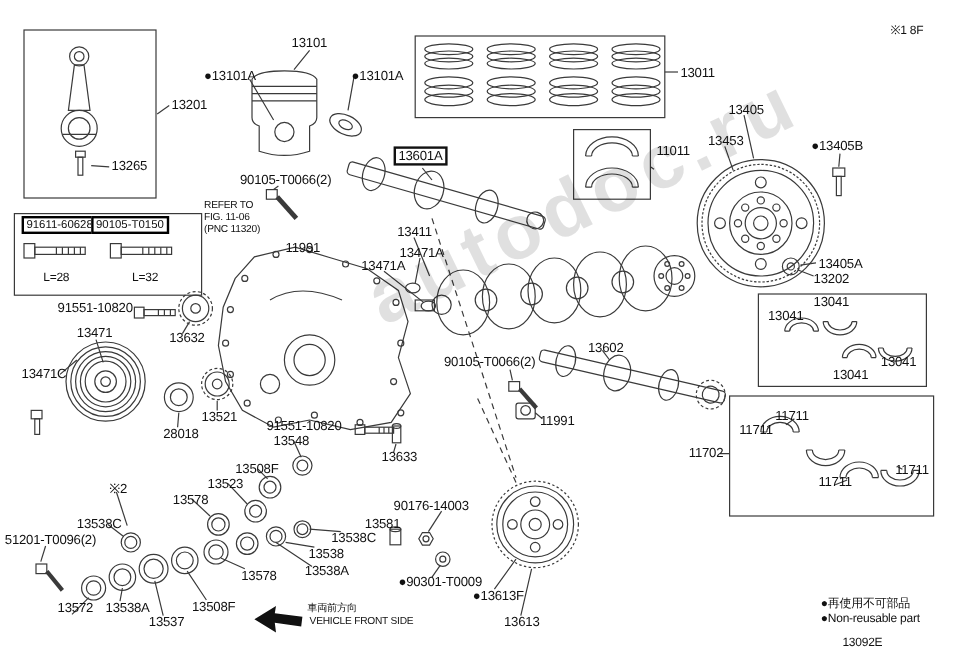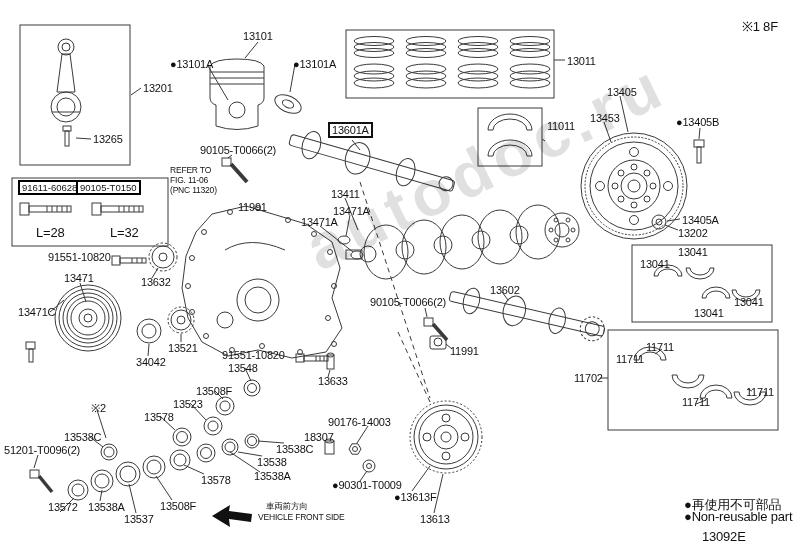--- a/index.html
+++ b/index.html
@@ -2,21 +2,21 @@
 <html><head>
 <meta charset="utf-8">
 <style>
   html,body{margin:0;padding:0;background:#fff;}
   .stage{position:relative;width:796px;height:549px;background:#fff;overflow:hidden;
          font-family:"Liberation Sans",sans-serif;color:#111;}
   svg.art{position:absolute;left:0;top:0;}
   .lbl{position:absolute;font-size:11px;line-height:1.1;white-space:nowrap;letter-spacing:-.2px;color:#111;}
   .boxed{border:2px solid #111;padding:0 2px;font-weight:400;}
   .hdr{position:absolute;font-size:9.5px;line-height:1.2;border:2px solid #000000;padding:0 2px;background:#fff;white-space:nowrap;}
-  .sm{font-size:13px;}
+  .sm{font-size:10px;}
   .xs{font-size:8.5px;}
   .wm{position:absolute;left:310px;top:215px;font-size:64px;font-weight:700;color:rgba(0,0,0,.12);
       letter-spacing:6px;transform:rotate(-26deg);transform-origin:left center;pointer-events:none;}
 </style>
 </head>
 <body>
 
 <div class="stage">
 
   <svg class="art" width="796" height="549" viewBox="0 0 796 549">
@@ -340,21 +340,21 @@
       <path fill="#111" stroke="none" d="M212 516 L230 505 L229 511 L252 514 L251 522 L229 519 L230 527 Z"></path>
     </g>
   </svg>
 
   <div class="wm">autodoc.ru</div>
 
   <div class="lbl sm" style="left:742px;top:20px">※1 8F</div>
   <div class="lbl sm" style="left:702px;top:530px">13092E</div>
   <div class="lbl sm" style="left:684px;top:498px">●再使用不可部品</div>
   <div class="lbl sm" style="left:684px;top:510px">●Non-reusable part</div>
-  <div class="lbl xs" style="left:266px;top:502px">車両前方向</div>
+  <div class="lbl xs" style="left:256px;top:502px">車両前方向</div>
   <div class="lbl xs" style="left:258px;top:513px">VEHICLE FRONT SIDE</div>
 
   <div class="lbl xs" style="left:170px;top:166px">REFER TO</div>
   <div class="lbl xs" style="left:170px;top:176px">FIG. 11-06</div>
   <div class="lbl xs" style="left:170px;top:186px">(PNC 11320)</div>
 
   <div class="hdr" style="left:18px;top:180px">91611-60628</div>
   <div class="hdr" style="left:76px;top:180px">90105-T0150</div>
   <div class="lbl sm" style="left:36px;top:226px">L=28</div>
   <div class="lbl sm" style="left:110px;top:226px">L=32</div>
@@ -374,32 +374,32 @@
   <div class="lbl boxed" style="left:328px;top:122px">13601A</div>
   <div class="lbl" style="left:200px;top:144px">90105-T0066(2)</div>
   <div class="lbl" style="left:238px;top:201px">11991</div>
   <div class="lbl" style="left:331px;top:188px">13411</div>
   <div class="lbl" style="left:333px;top:205px">13471A</div>
   <div class="lbl" style="left:301px;top:216px">13471A</div>
   <div class="lbl" style="left:48px;top:251px">91551-10820</div>
   <div class="lbl" style="left:64px;top:272px">13471</div>
   <div class="lbl" style="left:141px;top:276px">13632</div>
   <div class="lbl" style="left:18px;top:306px">13471C</div>
-  <div class="lbl" style="left:136px;top:356px">34042</div>
+  <div class="lbl" style="left:136px;top:356px">28018</div>
   <div class="lbl" style="left:168px;top:342px">13521</div>
   <div class="lbl" style="left:222px;top:349px">91551-10820</div>
   <div class="lbl" style="left:228px;top:362px">13548</div>
   <div class="lbl" style="left:196px;top:385px">13508F</div>
   <div class="lbl" style="left:318px;top:375px">13633</div>
   <div class="lbl" style="left:173px;top:398px">13523</div>
   <div class="lbl" style="left:144px;top:411px">13578</div>
   <div class="lbl" style="left:91px;top:402px">※2</div>
   <div class="lbl" style="left:64px;top:431px">13538C</div>
   <div class="lbl" style="left:4px;top:444px">51201-T0096(2)</div>
-  <div class="lbl" style="left:304px;top:431px">18307</div>
+  <div class="lbl" style="left:304px;top:431px">13581</div>
   <div class="lbl" style="left:328px;top:416px">90176-14003</div>
   <div class="lbl" style="left:257px;top:456px">13538</div>
   <div class="lbl" style="left:276px;top:443px">13538C</div>
   <div class="lbl" style="left:254px;top:470px">13538A</div>
   <div class="lbl" style="left:201px;top:474px">13578</div>
   <div class="lbl" style="left:160px;top:500px">13508F</div>
   <div class="lbl" style="left:124px;top:513px">13537</div>
   <div class="lbl" style="left:88px;top:501px">13538A</div>
   <div class="lbl" style="left:48px;top:501px">13572</div>
   <div class="lbl" style="left:332px;top:479px">●90301-T0009</div>

